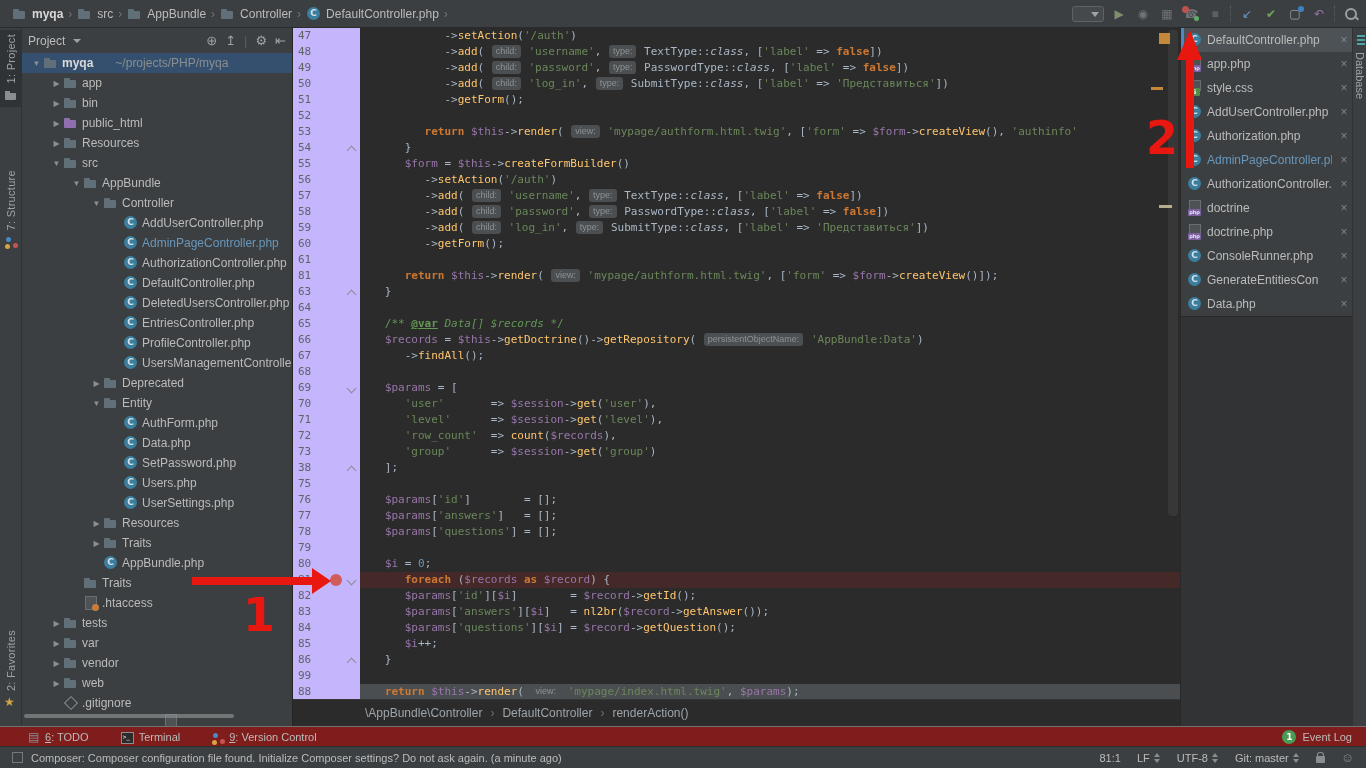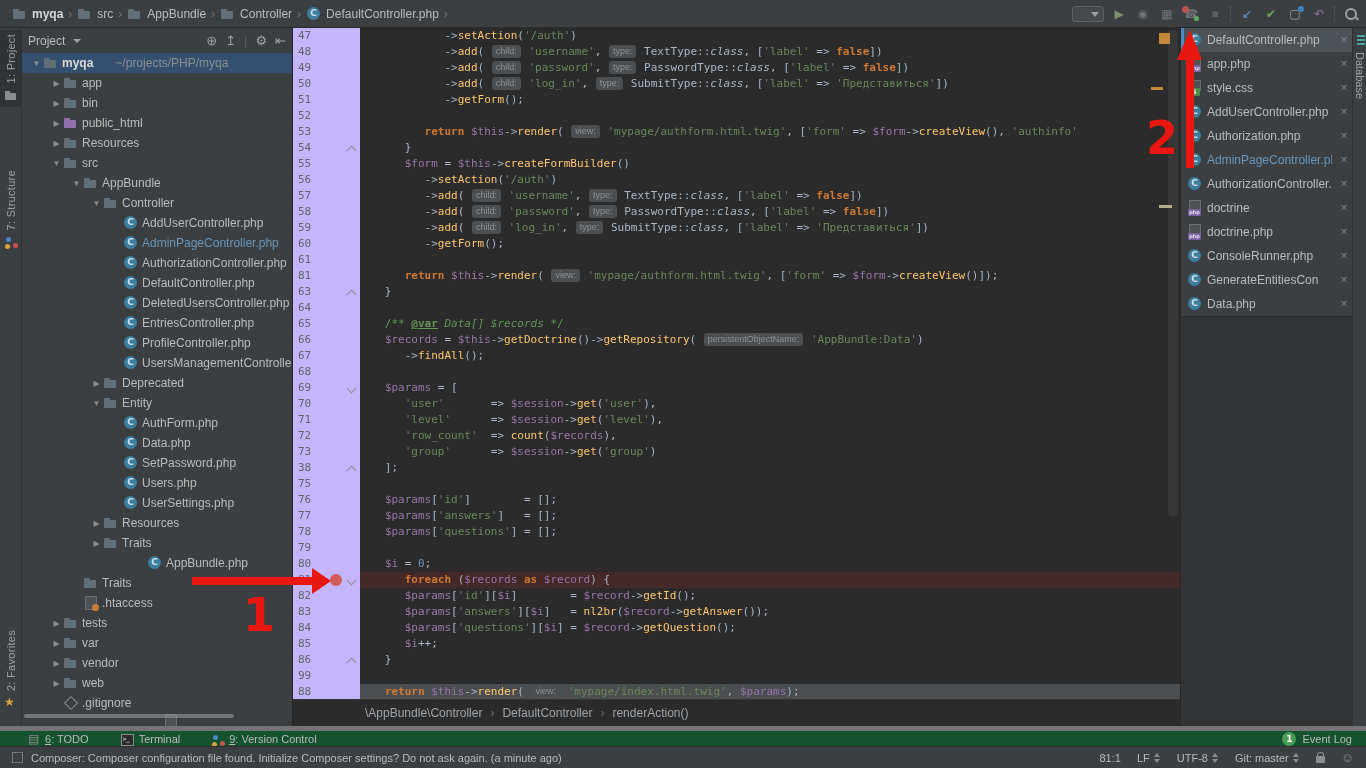--- a/index.html
+++ b/index.html
@@ -104,21 +104,21 @@
   
   .rtabs{position:absolute;left:1180px;top:28px;width:172px;height:698px;background:#3C3F41;border-left:1px solid #282828;
          box-sizing:border-box;display:flex;flex-direction:column;}
   .vtab{height:24px;flex:none;display:flex;align-items:center;padding-left:6px;gap:4px;cursor:default;position:relative;}
   .vtab.sel{background:#4C5256;box-shadow:inset 3px 0 0 #4A88C7;}
   .vlabel{flex:1;white-space:nowrap;overflow:hidden;color:#BBBBBB;}
   .vlabel.mod{color:#6897BB;}
   .vclose{width:16px;flex:none;color:#7F8487;text-align:center;font-size:12px;}
   .rfill{flex:1;background:#313335;border-top:1px solid #2A2A2A;}
   
-  .toolrow{position:absolute;left:0;top:726px;width:1366px;height:20px;background:#14532d;border-top:5px solid #737373;
+  .toolrow{position:absolute;left:0;top:726px;width:1366px;height:20px;background:#7f1d1d;border-top:1px solid #737373;
            box-sizing:border-box;display:flex;align-items:center;padding-left:26px;gap:30px;font-size:11px;}
   .titem{display:flex;align-items:center;gap:5px;}
   .u{text-decoration:underline;}
   .elog{position:absolute;right:14px;display:flex;align-items:center;gap:6px;}
   .statusrow{position:absolute;left:0;top:746px;width:1366px;height:22px;background:#3C3F41;border-top:1px solid #2E2E2E;
              box-sizing:border-box;display:flex;align-items:center;padding:0 12px;font-size:11px;color:#BBBBBB;gap:8px;}
   .sright{margin-left:auto;display:flex;align-items:center;gap:16px;}
   .sel-arrows{display:inline-block;width:7px;height:10px;position:relative;margin-left:4px;}
   .sel-arrows::before{content:'';position:absolute;left:0;top:0;border-left:3.5px solid transparent;border-right:3.5px solid transparent;border-bottom:4px solid #8A8E90;}
   .sel-arrows::after{content:'';position:absolute;left:0;bottom:0;border-left:3.5px solid transparent;border-right:3.5px solid transparent;border-top:4px solid #8A8E90;}
@@ -328,21 +328,21 @@
         <div class="trow" style="padding-left: 68px;">
           <span class="arrow">▶</span>
           <span class="ic ic-folder"></span>
           <span class="tlabel">Resources</span>
         </div>
         <div class="trow" style="padding-left: 68px;">
           <span class="arrow">▶</span>
           <span class="ic ic-folder"></span>
           <span class="tlabel">Traits</span>
         </div>
-        <div class="trow" style="padding-left: 68px; justify-content: center;">
+        <div class="trow" style="padding-left: 68px;">
           <span class="arrow"></span>
           <span class="ic ic-class"></span>
           <span class="tlabel">AppBundle.php</span>
         </div>
         <div class="trow" style="padding-left: 48px;">
           <span class="arrow"></span>
           <span class="ic ic-folder"></span>
           <span class="tlabel">Traits</span>
         </div>
         <div class="trow" style="padding-left: 48px;">

